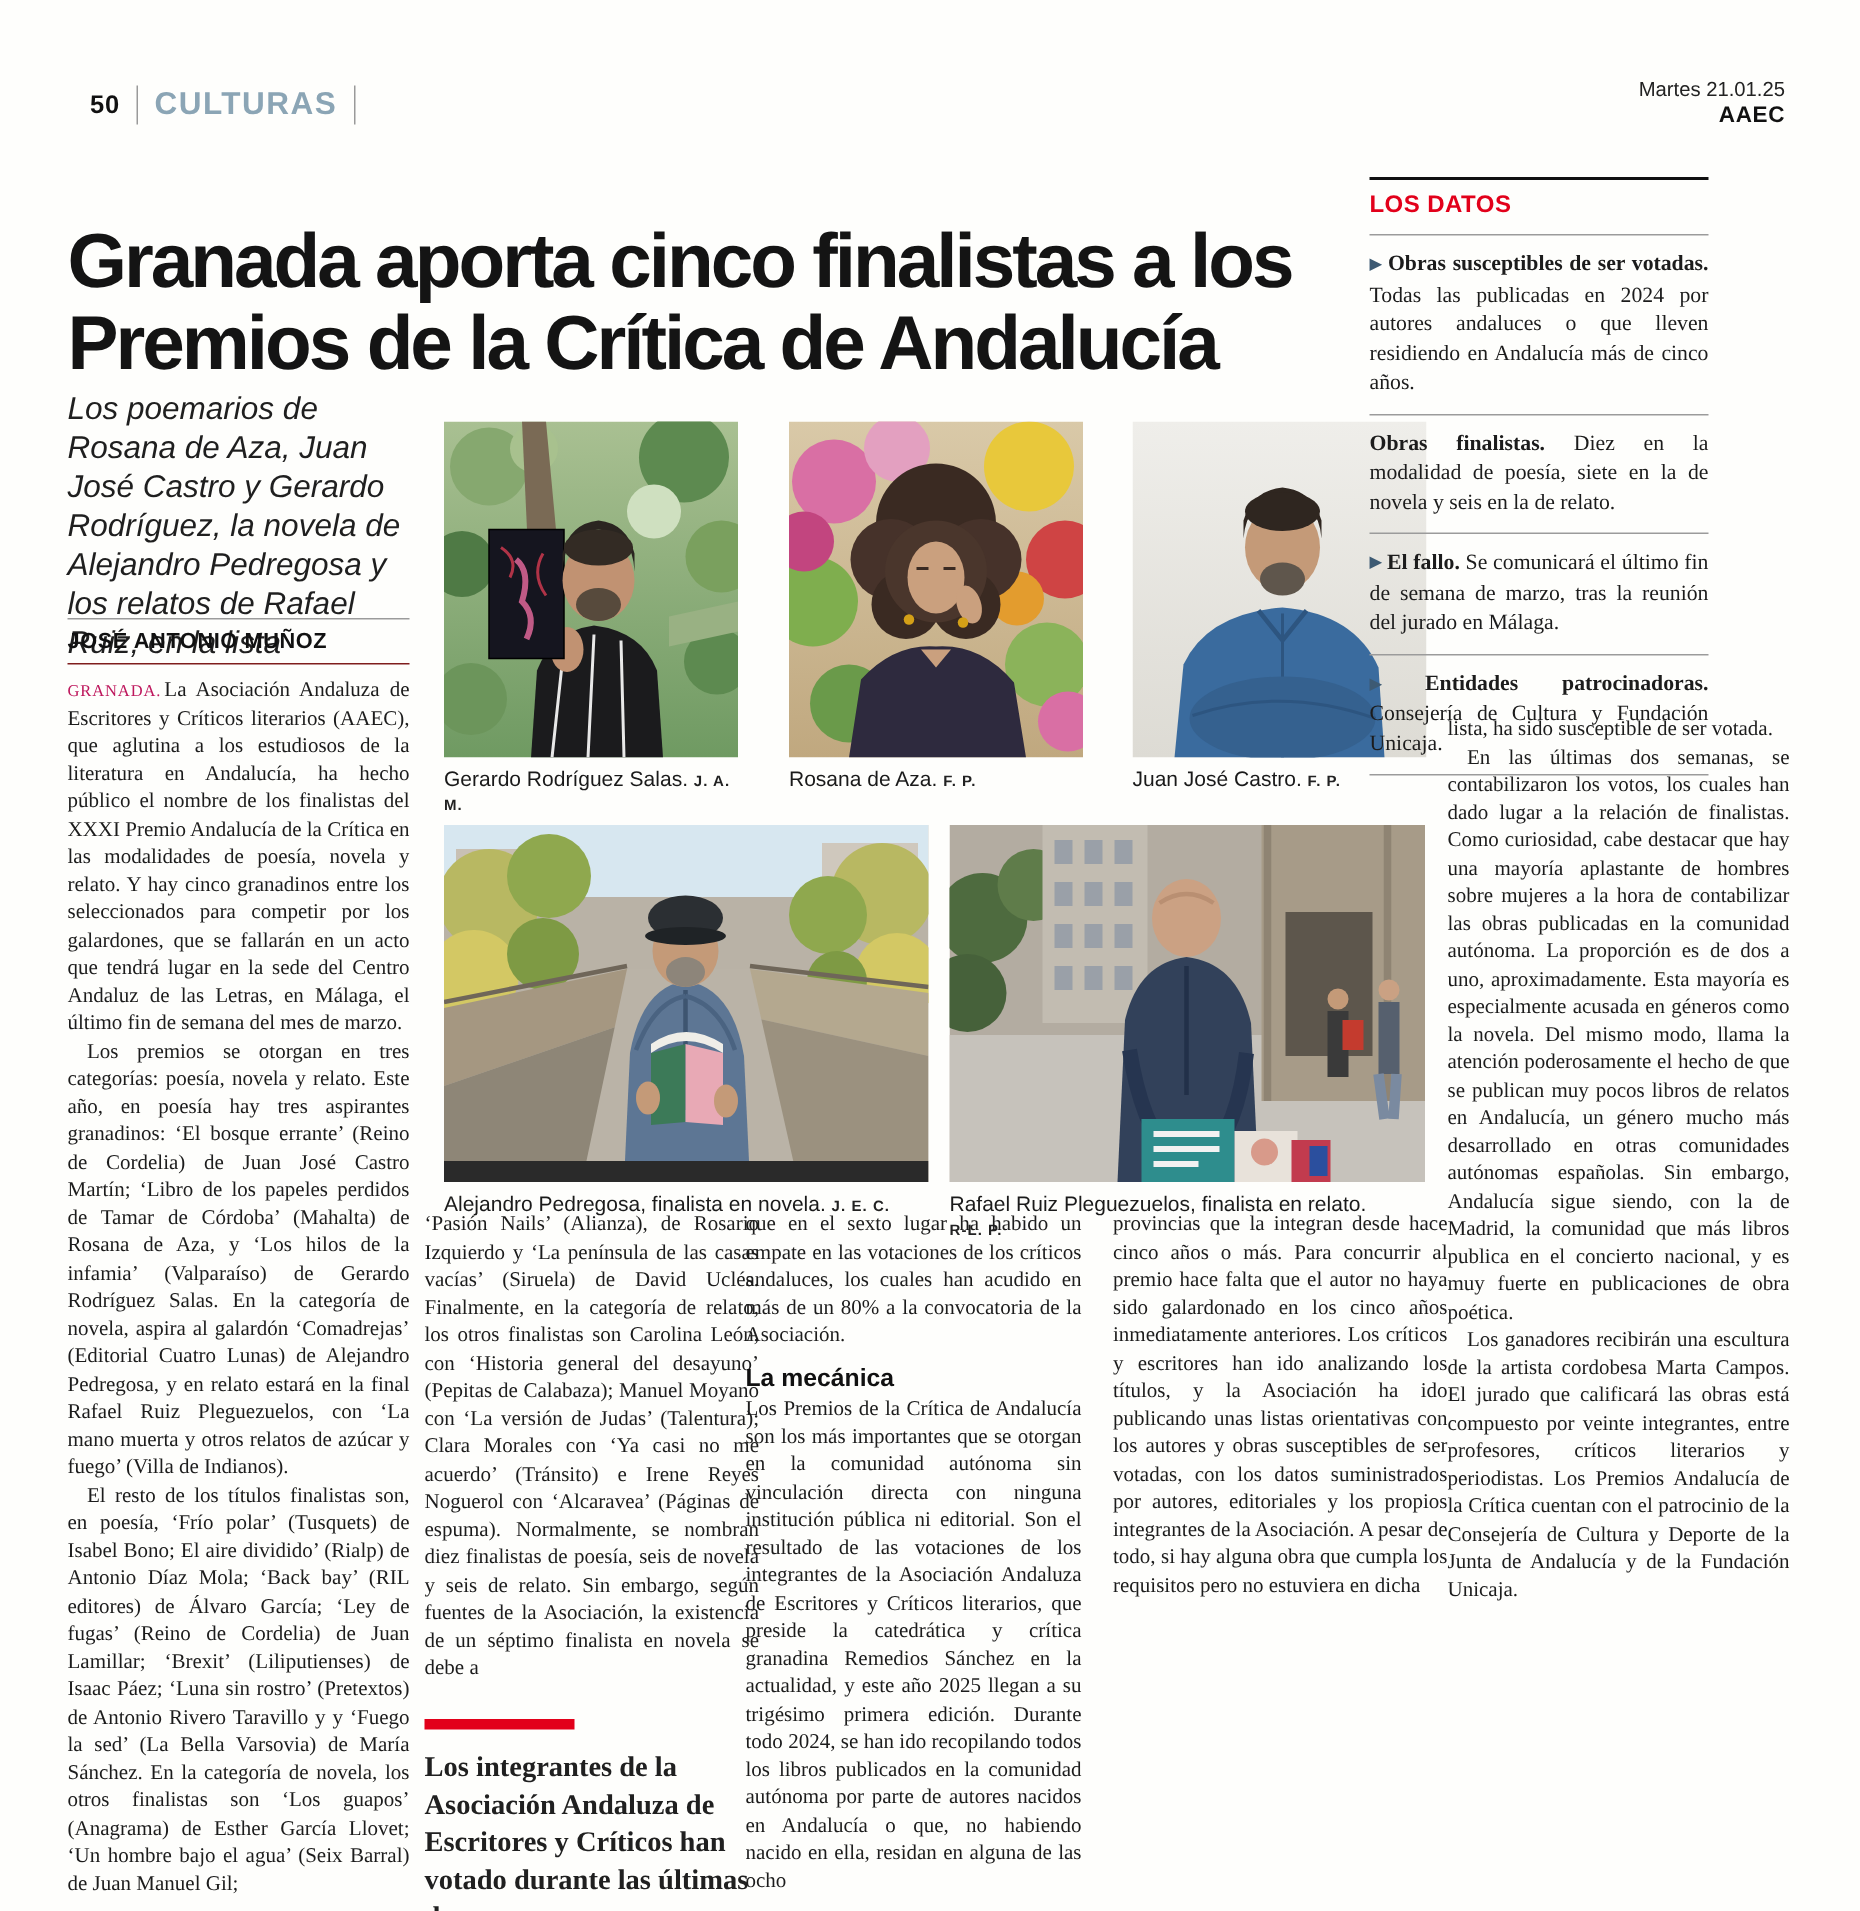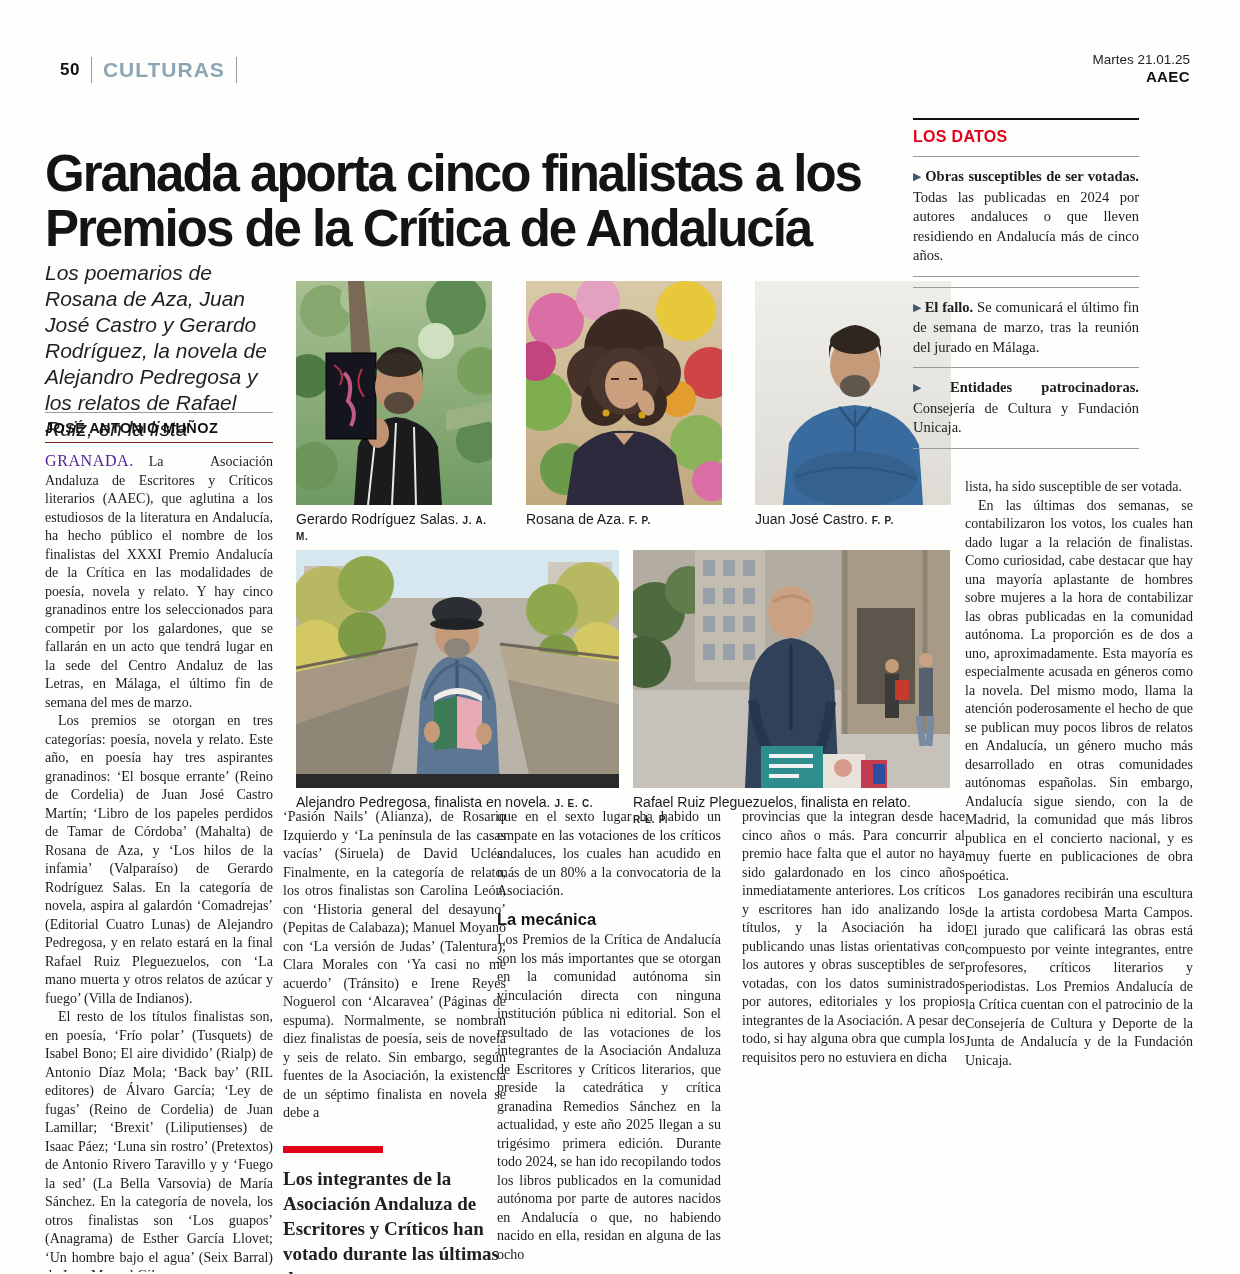--- a/index.html
+++ b/index.html
@@ -25,21 +25,21 @@
   .deck{
     position:absolute;left:45px;top:260px;width:240px;
     font-family:"Liberation Sans",sans-serif;font-size:21px;line-height:26px;color:#1f1f1f;font-style:italic;
   }
   .byline-block{position:absolute;left:45px;top:412px;width:228px;border-top:1px solid #9b9b9b;border-bottom:1px solid #7f1d1d;padding:6px 0 5px;}
   .byline{font-family:"Liberation Sans",sans-serif;font-size:14.5px;font-weight:bold;letter-spacing:.4px;color:#111;}
   
   .bodycol{position:absolute;font-size:14px;line-height:18.5px;text-align:justify;overflow:hidden;}
   .bodycol p{margin:0;}
   .bodycol p.indent{text-indent:13px;}
-  .lead-in{font-size:16px;letter-spacing:.6px;color:#4c1d95;margin-right:15px;}
+  .lead-in{font-size:11px;letter-spacing:.6px;color:#be185d;margin-right:2px;}
   .subhead{font-family:"Liberation Sans",sans-serif;font-weight:bold;font-size:16.5px;margin:9px 0 3px;text-align:left;color:#111;}
   #col1{left:45px;top:452px;width:228px;height:820px;}
   #col2{left:283px;top:808px;width:223px;height:332px;}
   #col3{left:497px;top:808px;width:224px;height:464px;}
   #col4{left:742px;top:808px;width:223px;height:330px;}
   #col5{left:965px;top:478px;width:228px;height:700px;}
   
   .pull-quote{position:absolute;left:283px;top:1146px;width:223px;}
   .quote-bar{width:100px;height:7px;background:#e2001a;margin-bottom:13px;}
   .quote-text{font-weight:bold;font-size:19px;line-height:25px;color:#202020;}
@@ -310,20 +310,24 @@
 
   <aside class="sidebar">
     <div class="toprule"></div>
     <div class="sidebar-title">LOS DATOS</div>
     <div class="sb-rule"></div>
     <div class="sb-item">
       <span class="arrow-icon">▶</span><span class="sb-term">Obras susceptibles de ser votadas.</span>
       <span>Todas las publicadas en 2024 por autores andaluces o que lleven residiendo en Andalucía más de cinco años.</span>
     </div>
     <div class="sb-rule"></div>
+    <div class="sb-item">
+      <span class="sb-term">Obras finalistas.</span>
+      <span>Diez en la modalidad de poesía, siete en la de novela y seis en la de relato.</span>
+    </div>
     <div class="sb-rule"></div>
     <div class="sb-item">
       <span class="arrow-icon">▶</span><span class="sb-term">El fallo.</span>
       <span>Se comunicará el último fin de semana de marzo, tras la reunión del jurado en Málaga.</span>
     </div>
     <div class="sb-rule"></div>
     <div class="sb-item">
       <span class="arrow-icon">▶</span><span class="sb-term">Entidades patrocinadoras.</span>
       <span>Consejería de Cultura y Fundación Unicaja.</span>
     </div>

